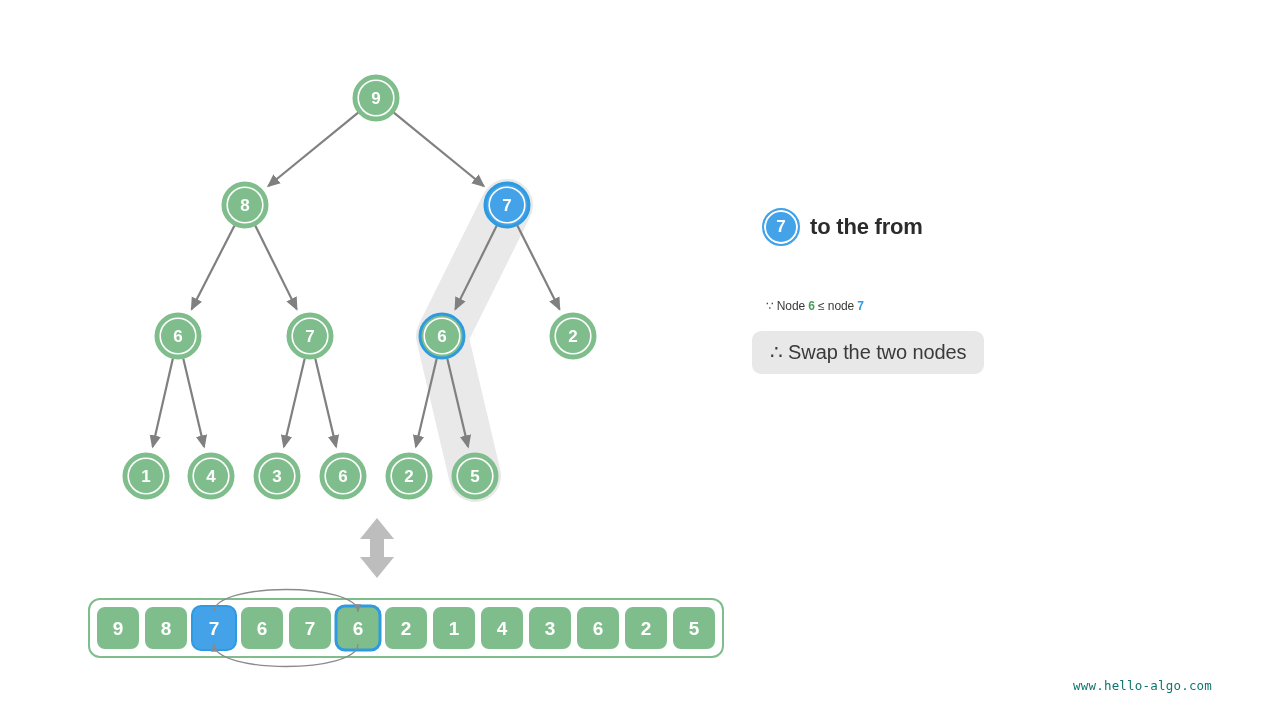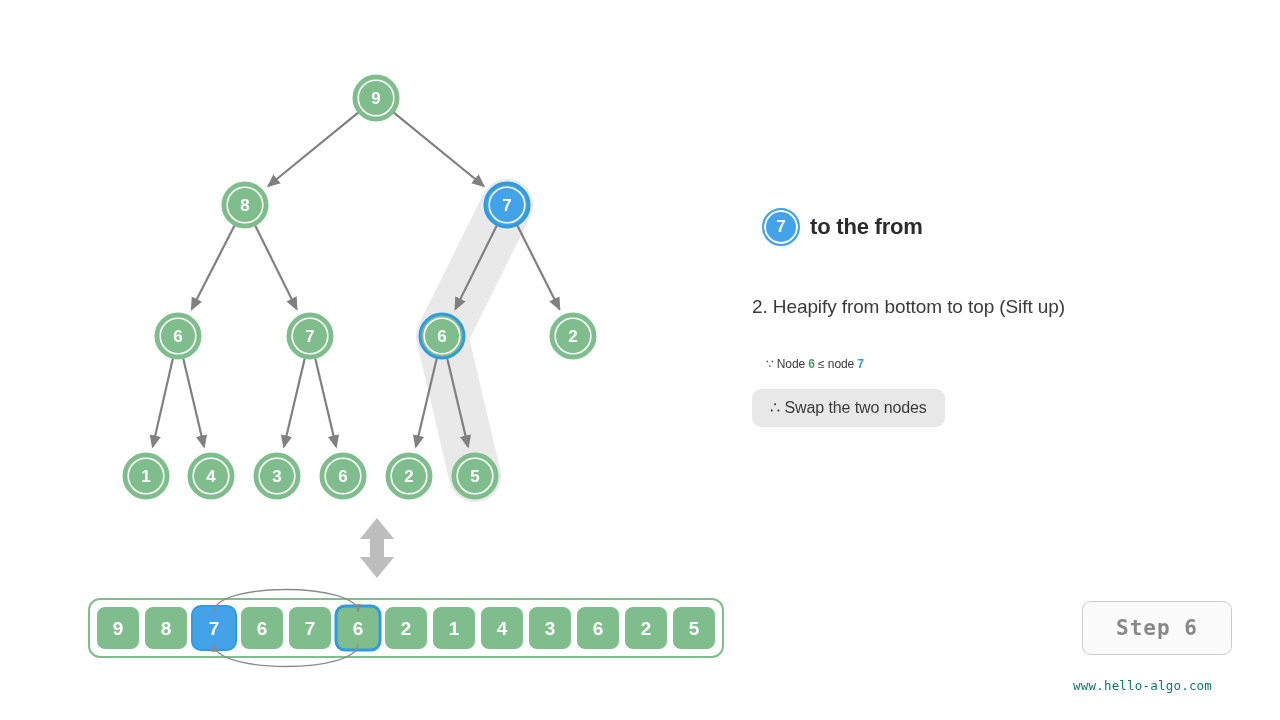--- a/index.html
+++ b/index.html
@@ -34,21 +34,21 @@
     letter-spacing:-0.1px;
   }
   .step-line.second{margin-top:23px;}
   .reason{
     font-size:12px;color:#3a3a3a;margin-top:28px;margin-left:14px;
     height:28px;line-height:28px;white-space:pre;letter-spacing:-0.1px;
   }
   .conclusion-wrap{margin-top:11px;}
   .conclusion{
     display:inline-block;background:#E8E8E8;border-radius:9px;
-    padding:9px 18px 10px 18px;font-size:16px;color:#3a3a3a;white-space:pre;
+    padding:9px 18px 10px 18px;font-size:20px;color:#3a3a3a;white-space:pre;
     letter-spacing:-0.1px;
   }
   .num-blue{color:#2E9BE0;font-weight:bold;}
   .num-green{color:#4A9E5C;font-weight:bold;}
 
   
   #stepbox{
     position:absolute;left:1082px;top:601px;width:148px;height:52px;
     border:1px solid #cccccc;border-radius:9px;background:#fbfbfb;
     display:flex;align-items:center;justify-content:center;
@@ -231,26 +231,24 @@
   </svg>
 
   <div id="panel">
     <div class="title">
       <span class="badge">7</span>
       <span class="t-txt">to the from</span>
     </div>
 
     <div class="steps">
 
-      <div class="step-line second">2. Heapify from bottom to top (Sift up)</div>
 
       <div class="reason"><span>∵ Node </span><span class="num-green">6</span><span> ≤ node </span><span class="num-blue">7</span></div>
 
       <div class="conclusion-wrap">
         <div class="conclusion">∴ Swap the two nodes</div>
       </div>
     </div>
   </div>
 
-  <div id="stepbox">Step 6</div>
   <div id="watermark">www.hello-algo.com</div>
 
 </div>
 
 </body></html>

